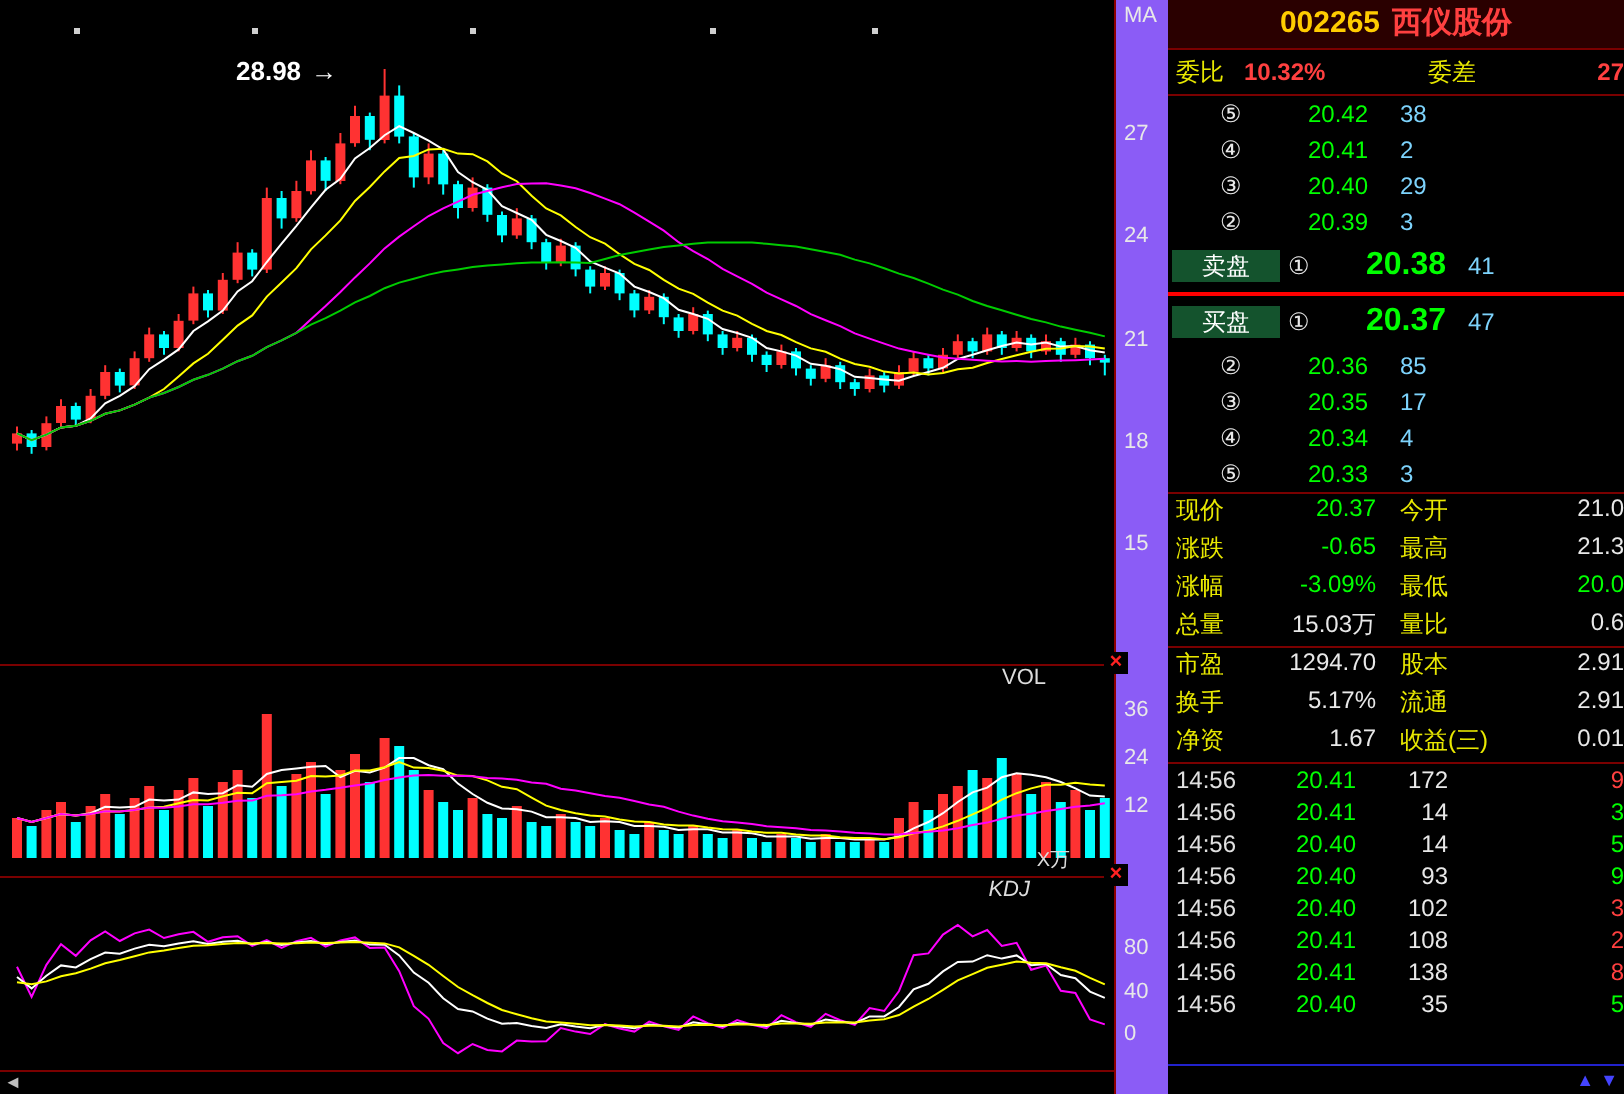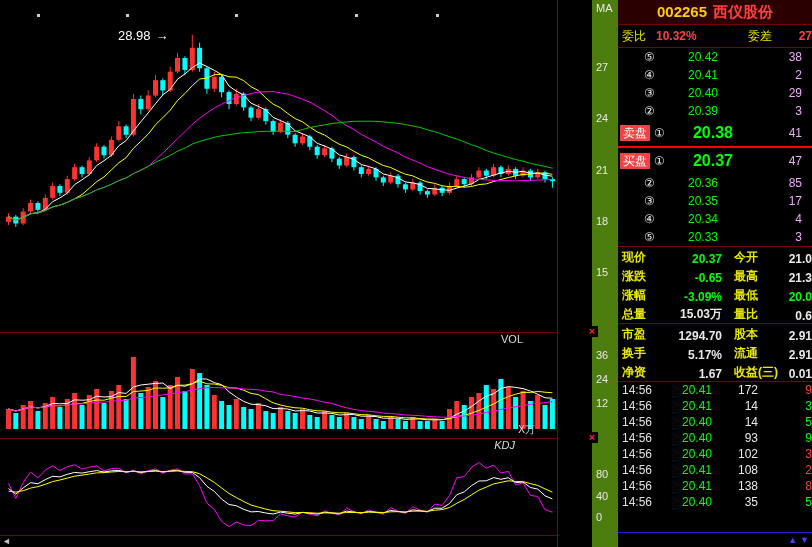--- a/index.html
+++ b/index.html
@@ -7,34 +7,34 @@
   body {
     width: 812px; height: 547px; overflow: hidden;
     font-family: "Liberation Sans", sans-serif;
     font-size: 12px; color: #e0e0e0;
   }
   .app { position: relative; display: flex; width: 812px; height: 547px; }
 
   
   .left { width: 558px; display: flex; flex-direction: column; border-right: 1px solid #8b0000; }
   .pane { position: relative; border-bottom: 1px solid #7a0000; background: #000; }
-  .pane.main { height: 348px; }
+  .pane.main { height: 348px; font-weight: bold; }
   .pane.vol  { height: 106px; }
   .pane.kdj  { height: 97px;  }
   .strip { height: 12px; display: flex; align-items: center; padding-left: 2px; }
   .plabel { position: absolute; top: 0; right: 34px; color: #dcdcdc; font-size: 11px; }
   .pane.kdj .plabel { right: 42px; font-style: italic; }
   .unit { position: absolute; bottom: 1px; right: 22px; color: #dcdcdc; font-size: 10px; }
   .peak { position: absolute; left: 118px; top: 28px; color: #ffffff; font-size: 13px; white-space: nowrap; }
   .peak .arr { margin-left: 5px; }
   .marker { position: absolute; top: 14px; width: 3px; height: 3px; background: #cfcfcf; }
   .lscroll { color: #bfbfbf; font-size: 9px; line-height: 9px; }
 
   
-  .gutter { position: relative; width: 26px; background: #4d7c0f; margin-left: 34px; }
+  .gutter { position: relative; width: 26px; background: #8b5cf6; }
   .gx { position: absolute; left: 4px; color: #e8e8e8; font-size: 11px; line-height: 12px; }
   .close-x { position: absolute; left: -6px; width: 12px; color: #ff2222; background: #000;
              font-size: 11px; font-weight: bold; line-height: 11px; text-align: center; cursor: pointer; }
 
   
   .panel { flex: 1; display: flex; flex-direction: column; overflow: hidden; background: #000; }
   .phead { height: 25px; line-height: 24px; text-align: center; border-bottom: 1px solid #7a0000;
            font-size: 15px; font-weight: bold; white-space: nowrap; background: #2a0000; }
   .phead .code { color: #ffcc00; }
   .phead .name { color: #ff4040; margin-left: 6px; }
@@ -45,27 +45,27 @@
   .wl2 { color: #e8e800; width: 34px; margin-left: 26px; }
   .wv2 { color: #ff4040; font-weight: bold; flex: 1; text-align: right; overflow: hidden; }
 
   .queue { border-bottom: 1px solid #7a0000; }
   .qurow { height: 18px; display: flex; align-items: center; white-space: nowrap; }
   .qurow.bigrow { height: 26px; }
   .lvl { width: 16px; margin-left: 26px; color: #e8e8e8; }
   .bigrow .lvl { margin-left: 4px; }
   .qprice { color: #00ff00; width: 62px; text-align: center; margin-left: 12px; }
   .big-price { font-size: 16px; font-weight: bold; }
-  .qvol { flex: 1; text-align: right; padding-right: 10px; color: #f0abfc; overflow: hidden; }
-  .side-tag { background: #ef4444; color: #ffffff; padding: 0 3px; margin-left: 2px;
+  .qvol { flex: 1; text-align: left; padding-right: 0; color: #7dd3fc; overflow: hidden; }
+  .side-tag { background: #14532d; color: #ffffff; padding: 0 15px; margin-left: 2px;
               height: 16px; line-height: 16px; font-size: 12px; }
   .redline { height: 2px; background: #ff0000; }
 
   .qsec { border-bottom: 1px solid #7a0000; }
-  .qrow { height: 19px; display: flex; align-items: flex-end; white-space: nowrap; font-weight: bold; }
+  .qrow { height: 19px; display: flex; align-items: flex-start; white-space: nowrap; }
   .ql  { color: #e8e800; width: 36px; margin-left: 4px; }
   .qv  { width: 64px; text-align: right; }
   .ql2 { color: #e8e800; width: 50px; margin-left: 12px; overflow: hidden; }
   .qv2 { flex: 1; text-align: right; overflow: hidden; }
   .green { color: #00ff00; } .white { color: #e8e8e8; }
 
   .ticks { }
   .trow { height: 16px; display: flex; align-items: center; white-space: nowrap; }
   .ttime { color: #e0e0e0; width: 40px; margin-left: 4px; }
   .tprice { color: #00ff00; width: 50px; text-align: right; }

